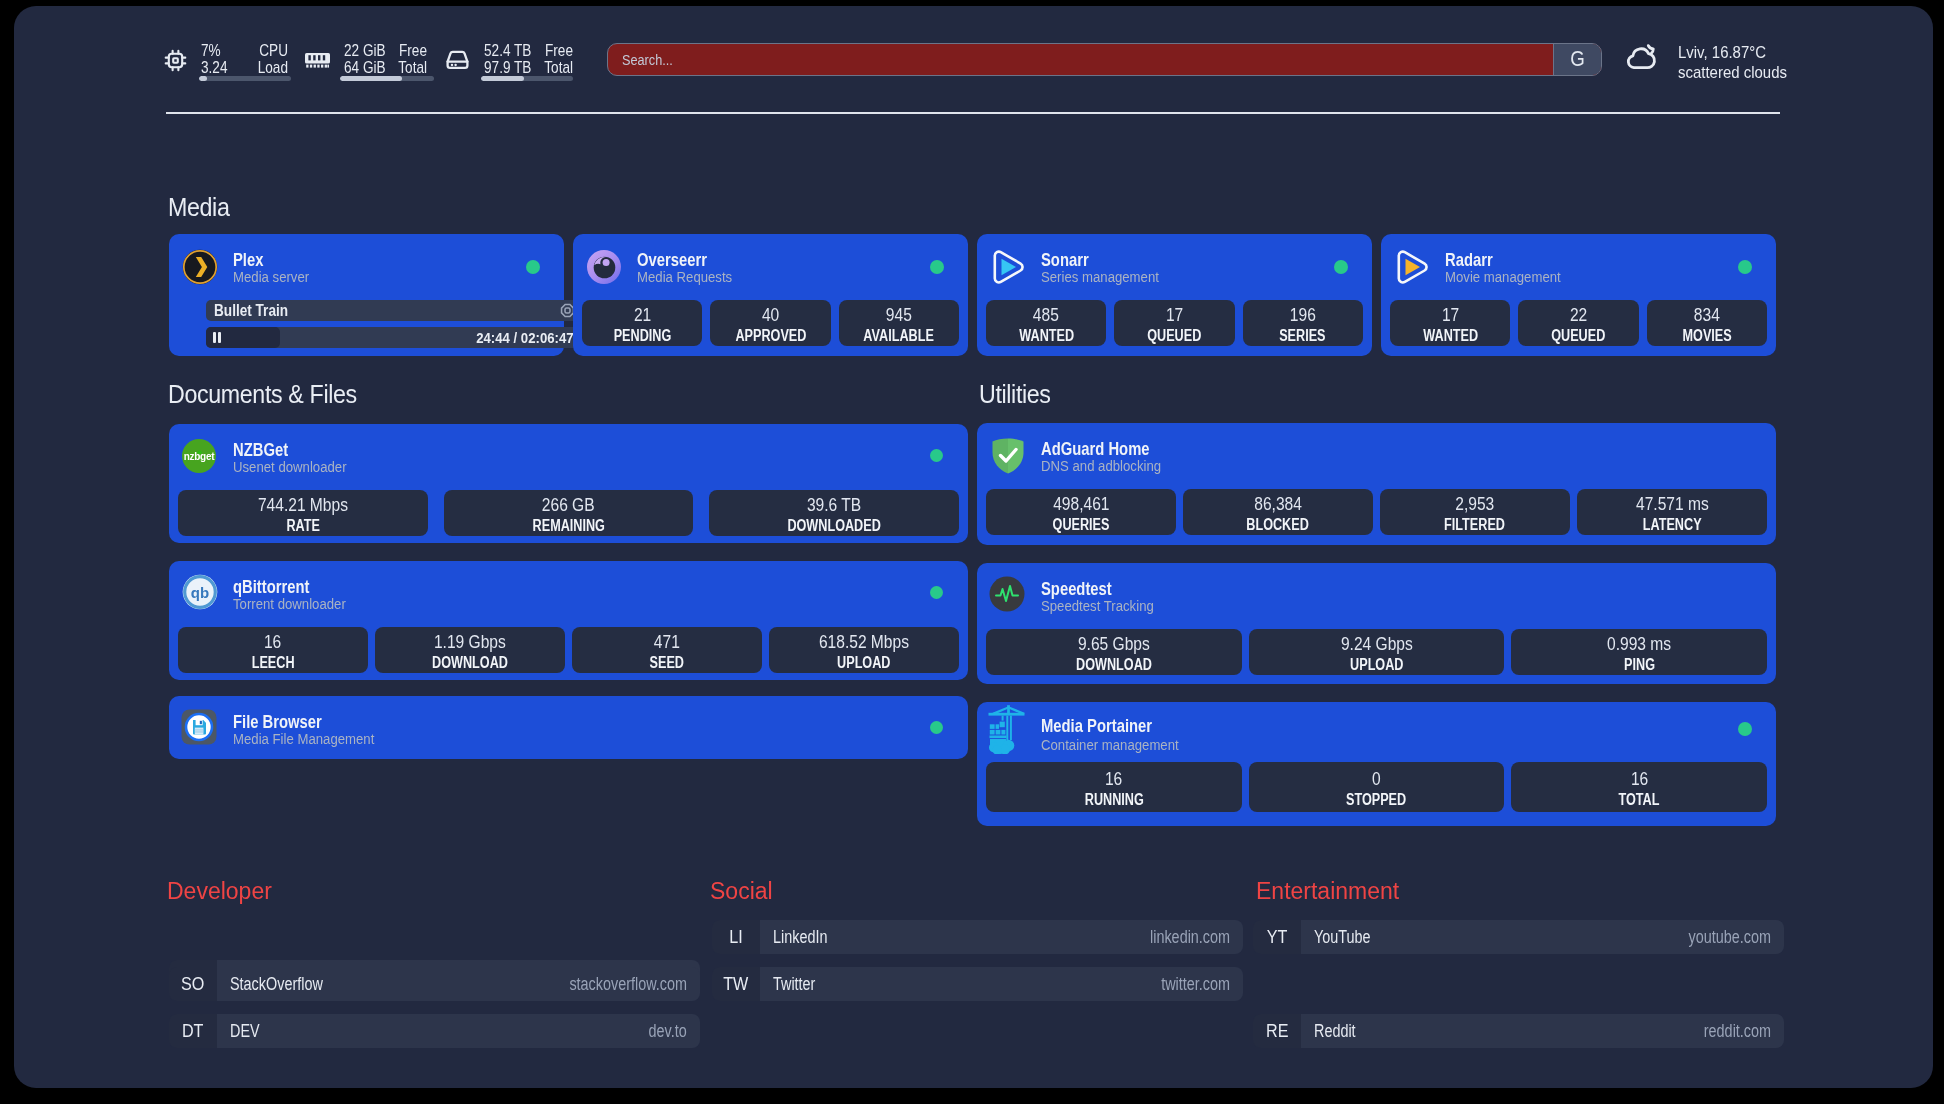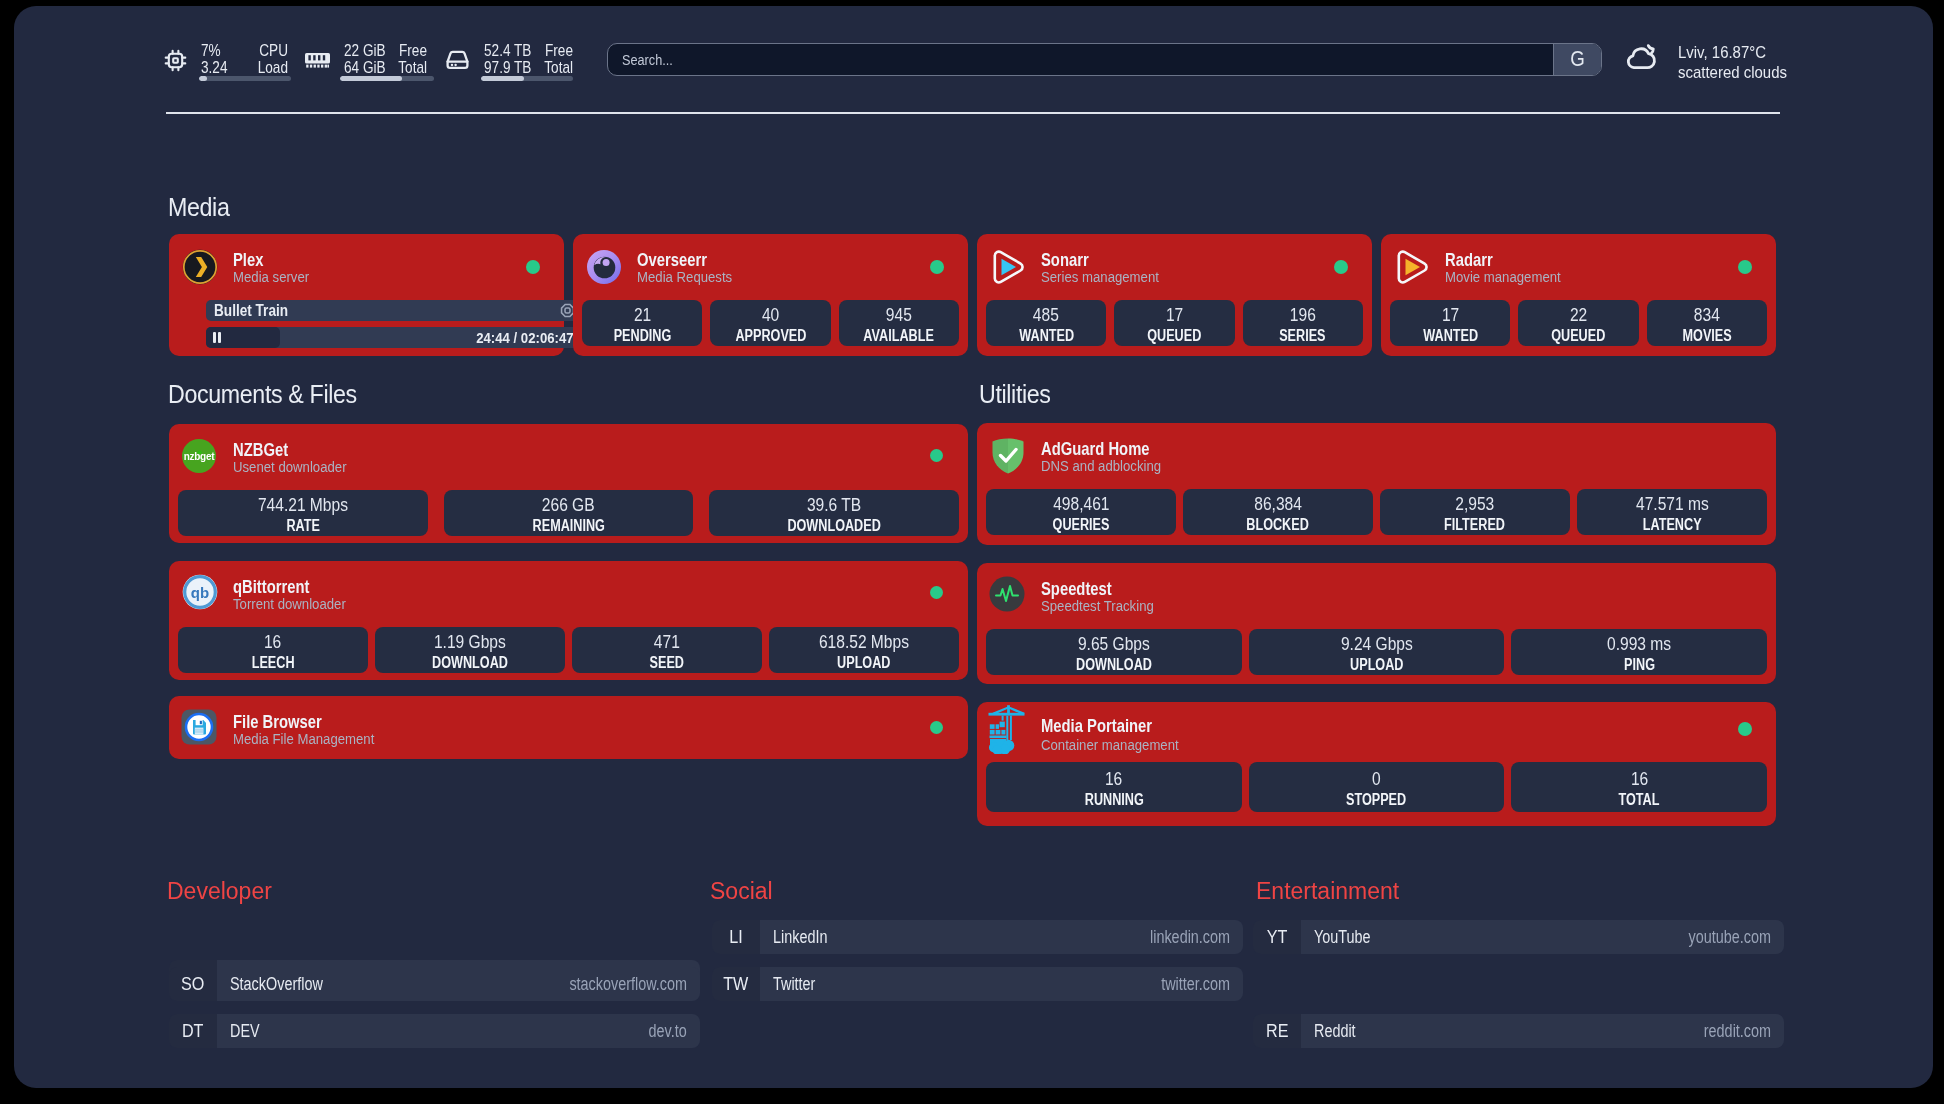--- a/index.html
+++ b/index.html
@@ -6,32 +6,32 @@
 *{box-sizing:border-box;font-family:"Liberation Sans",sans-serif;}
 #page{position:absolute;left:0;top:0;width:1944px;height:1104px;}
 #panel{position:absolute;left:14px;top:6px;width:1919px;height:1082px;background:#222940;border-radius:22px;}
 .abs{position:absolute;}
 
 .rtxt{position:absolute;top:41.5px;font-size:17px;line-height:17.5px;color:#e7ebf2;white-space:pre;transform:scaleX(0.8);transform-origin:0 0;}
 .rr{text-align:right;transform-origin:100% 0;}
 .bar{position:absolute;top:76px;height:5px;border-radius:2.5px;background:#4c566c;overflow:hidden;}
 .bar i{position:absolute;left:0;top:0;bottom:0;border-radius:2.5px;background:#c3cad8;}
 
-#search{position:absolute;left:607px;top:43px;width:995px;height:33px;border:1.5px solid #6b7489;border-radius:10px;background:#0f172a;}
+#search{position:absolute;left:607px;top:43px;width:995px;height:33px;border:1.5px solid #6b7489;border-radius:10px;background:#7f1d1d;}
 #search .ph{position:absolute;left:14px;top:7px;font-size:15.5px;color:#c3cad8;transform:scaleX(0.82);transform-origin:0 0;}
 #search .g{position:absolute;right:0;top:0;bottom:0;width:48px;background:#3f4962;border-left:1.5px solid #6b7489;border-radius:0 8.5px 8.5px 0;color:#e3e8f0;font-size:22px;text-align:center;line-height:29px;transform-origin:center;}
 #search .g span{display:inline-block;transform:scaleX(0.85);}
 
 #wx{position:absolute;left:1678px;top:42.5px;font-size:17px;line-height:20px;color:#e7ebf2;transform:scaleX(0.88);transform-origin:0 0;}
 #hr{position:absolute;left:166px;top:112px;width:1614px;height:2px;background:#dfe3ec;}
 
 .h1{position:absolute;font-size:25px;letter-spacing:-0.4px;color:#e9edf4;font-weight:400;transform:scaleX(0.93);transform-origin:0 0;white-space:nowrap;}
 .h2{position:absolute;font-size:23px;color:#ef4444;font-weight:400;}
 
-.card{position:absolute;background:#b91c1c;border-radius:10px;text-align:center;}
+.card{position:absolute;background:#1d4ed8;border-radius:10px;text-align:center;}
 .cicon{position:absolute;left:13px;top:15px;width:36px;height:36px;}
 .ct{position:absolute;left:64px;top:15px;font-size:18.5px;font-weight:700;color:#f0f3f8;transform:scaleX(0.8);transform-origin:0 0;white-space:nowrap;}
 .cs{position:absolute;left:64px;top:34px;font-size:15.5px;color:#aab3c3;transform:scaleX(0.85);transform-origin:0 0;white-space:nowrap;}
 .dot{position:absolute;width:14px;height:14px;border-radius:50%;background:#28c98a;top:26px;right:24px;}
 .stats{position:absolute;left:9px;right:9px;top:66px;height:46px;display:flex;gap:8px;}
 .box{flex:1;background:#252d42;border-radius:8px;display:flex;flex-direction:column;align-items:center;justify-content:center;gap:3px;padding-top:2px;}
 .v{font-size:19px;color:#e2e7f0;line-height:20px;transform:scaleX(0.82);white-space:nowrap;}
 .l{font-size:16px;font-weight:700;color:#f2f5f9;line-height:16px;transform:scaleX(0.79);white-space:nowrap;}
 
 .prow{position:absolute;left:17px;width:376px;height:21px;background:#313b53;border-radius:5px;margin-left:20px;}

